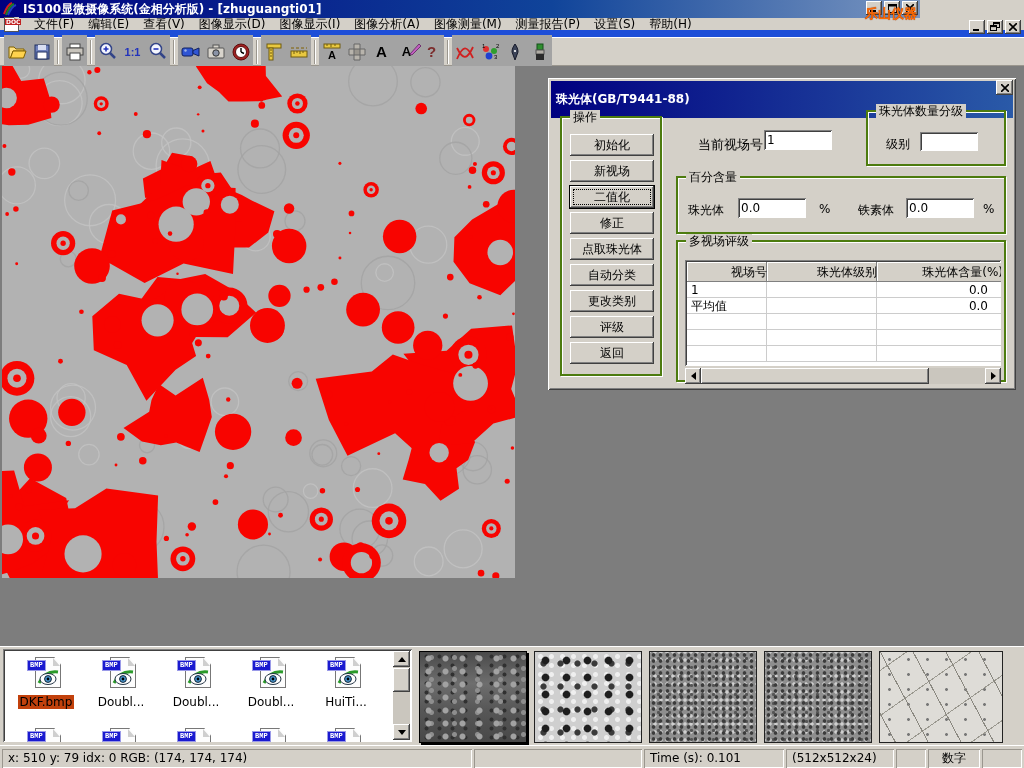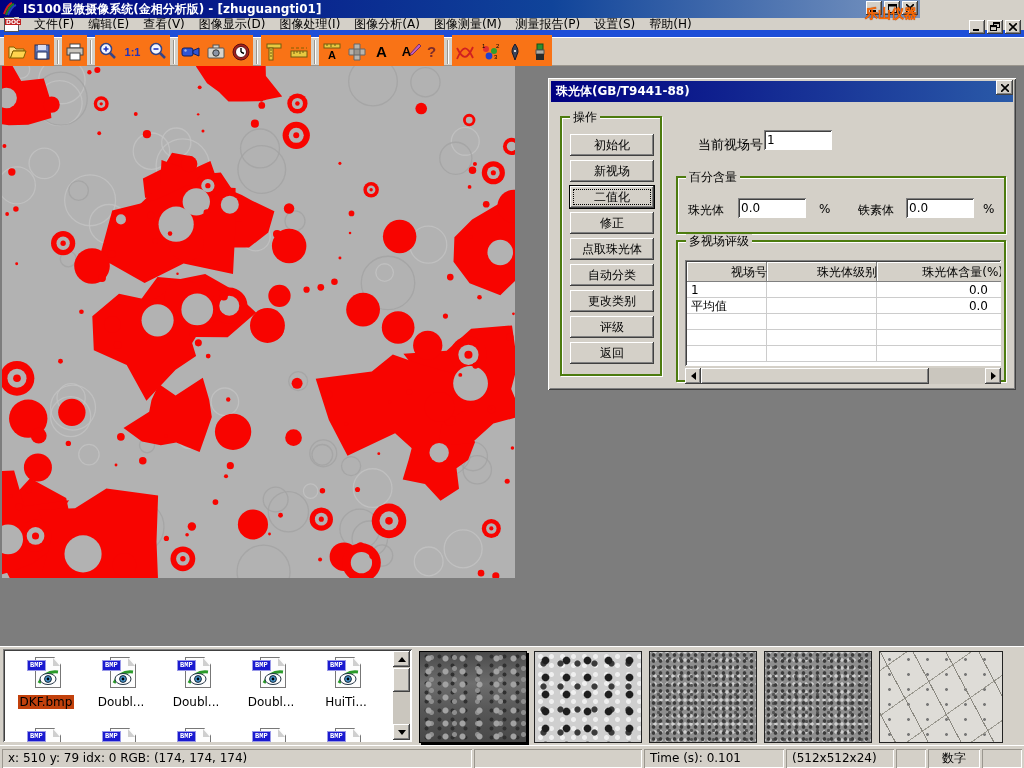--- a/index.html
+++ b/index.html
@@ -30,37 +30,37 @@
   .menuitem { padding:2px 7px; white-space:nowrap; }
   .winbtns-child { position:absolute; right:3px; top:2px; display:flex; gap:2px; }
   .wbtn { width:16px; height:14px; background:#d4d0c8; display:flex; align-items:center;
     justify-content:center; box-shadow:inset -1px -1px 0 #404040, inset 1px 1px 0 #fff,
     inset -2px -2px 0 #808080; }
   .wbtn svg { display:block; }
   
   .toolbar { position:absolute; left:0; top:37px; width:1024px; height:29px; background:#d4d0c8;
     border-top:1px solid #fff; border-bottom:1px solid #9a968e;
     display:flex; align-items:center; padding-left:4px; }
-  .tbtn { width:25px; height:34px; background:#f97316; border:none; display:flex;
+  .tbtn { width:25px; height:34px; background:#a3a3a3; border:none; display:flex;
     align-items:center; justify-content:center; padding:0; }
   .tsep { width:2px; height:24px; margin:0 3px; border-left:1px solid #9a968e; border-right:1px solid #fff; }
   .glyph { font-weight:bold; }
   .g11 { color:#2233bb; font-size:11px; }
   .gA { color:#000; font-size:15px; }
   .gAe { color:#000; font-size:13px; position:relative; }
   .gAe svg { position:absolute; left:6px; top:-2px; }
   .gq { color:#7c2c2c; font-size:15px; }
   
   .workspace { position:absolute; left:0; top:66px; width:1024px; height:580px; background:#7d7d7d; }
   .specimen { position:absolute; left:2px; top:0; }
   
   .dialog { position:absolute; left:548px; top:78px; width:468px; height:312px; background:#d4d0c8;
     box-shadow: inset 1px 1px 0 #fff, inset -1px -1px 0 #404040,
                 inset 2px 2px 0 #d4d0c8, inset -2px -2px 0 #808080; z-index:5; }
-  .dlg-title { position:absolute; left:3px; top:3px; right:3px; height:21px;
+  .dlg-title { position:absolute; left:3px; top:3px; right:3px; height:37px;
     background:linear-gradient(90deg,#000080,#2a5aa8); display:flex; align-items:center;
     padding-left:5px; color:#fff; font-weight:bold; }
   .dlg-close { position:absolute; right:3px; top:2px; width:17px; height:15px; background:#d4d0c8;
     box-shadow:inset -1px -1px 0 #404040, inset 1px 1px 0 #fff, inset -2px -2px 0 #808080;
     display:flex; align-items:center; justify-content:center; }
   .groupbox { position:absolute; border:2px solid #4d7c0f; box-shadow:inset 1px 1px 0 #fff,1px 1px 0 #fff; }
   .gb-label { position:absolute; top:-8px; left:8px; background:#d4d0c8; padding:0 3px; line-height:14px; }
   .gb-ops   { left:12px;  top:38px;  width:102px; height:260px; }
   .gb-grade { left:318px; top:32px;  width:140px; height:56px; }
   .gb-pct   { left:128px; top:98px;  width:330px; height:58px; }
@@ -187,21 +187,21 @@
 
   <div class="menubar">
     <div class="docicon">
       <div class="fold"></div>
       <span class="doctxt">DOC</span>
     </div>
     <span class="menuitem">文件(F)</span>
     <span class="menuitem">编辑(E)</span>
     <span class="menuitem">查看(V)</span>
     <span class="menuitem">图像显示(D)</span>
-    <span class="menuitem">图像处理(I)</span>
+    <span class="menuitem">图像显示(I)</span>
     <span class="menuitem">图像分析(A)</span>
     <span class="menuitem">图像测量(M)</span>
     <span class="menuitem">测量报告(P)</span>
     <span class="menuitem">设置(S)</span>
     <span class="menuitem">帮助(H)</span>
     <div class="winbtns-child">
       <div class="wbtn">
           <svg width="8" height="8">
             <rect x="0" y="6" width="6" height="2" fill="#000"></rect>
           </svg>
@@ -631,20 +631,25 @@
       <button class="opbtn" style="top:120px">点取珠光体</button>
       <button class="opbtn" style="top:146px">自动分类</button>
       <button class="opbtn" style="top:172px">更改类别</button>
       <button class="opbtn" style="top:198px">评级</button>
       <button class="opbtn" style="top:224px">返回</button>
     </div>
 
     <span class="dlg-label" style="left:150px; top:58px; font-size:13px">当前视场号</span>
     <input class="tinput" style="left: 216px; top: 52px; width: 68px; height: 20px;" value="1">
 
+    <div class="groupbox gb-grade">
+      <span class="gb-label">珠光体数量分级</span>
+      <span class="dlg-label" style="left:18px; top:24px">级别</span>
+      <input class="tinput" style="left: 52px; top: 20px; width: 58px; height: 19px;" value="">
+    </div>
 
     <div class="groupbox gb-pct">
       <span class="gb-label">百分含量</span>
       <span class="dlg-label" style="left:10px; top:24px">珠光体</span>
       <input class="tinput" style="left: 60px; top: 20px; width: 68px; height: 20px;" value="0.0">
       <span class="dlg-label" style="left:141px; top:24px">%</span>
       <span class="dlg-label" style="left:180px; top:24px">铁素体</span>
       <input class="tinput" style="left: 228px; top: 20px; width: 68px; height: 20px;" value="0.0">
       <span class="dlg-label" style="left:305px; top:24px">%</span>
     </div>

